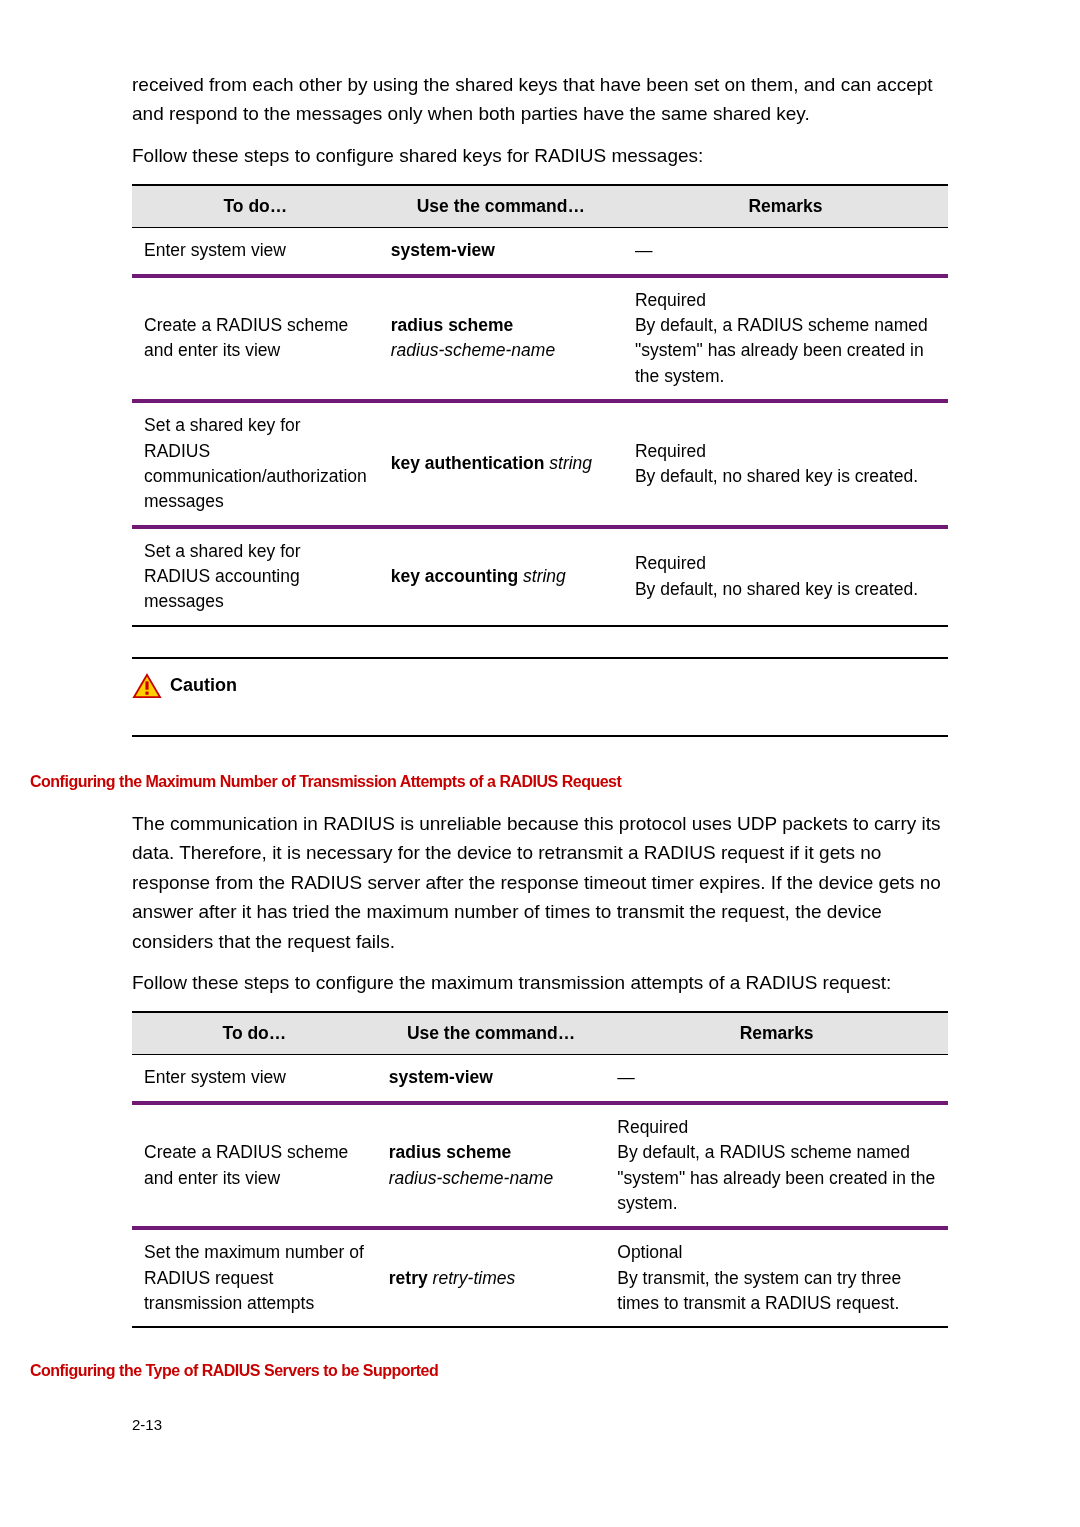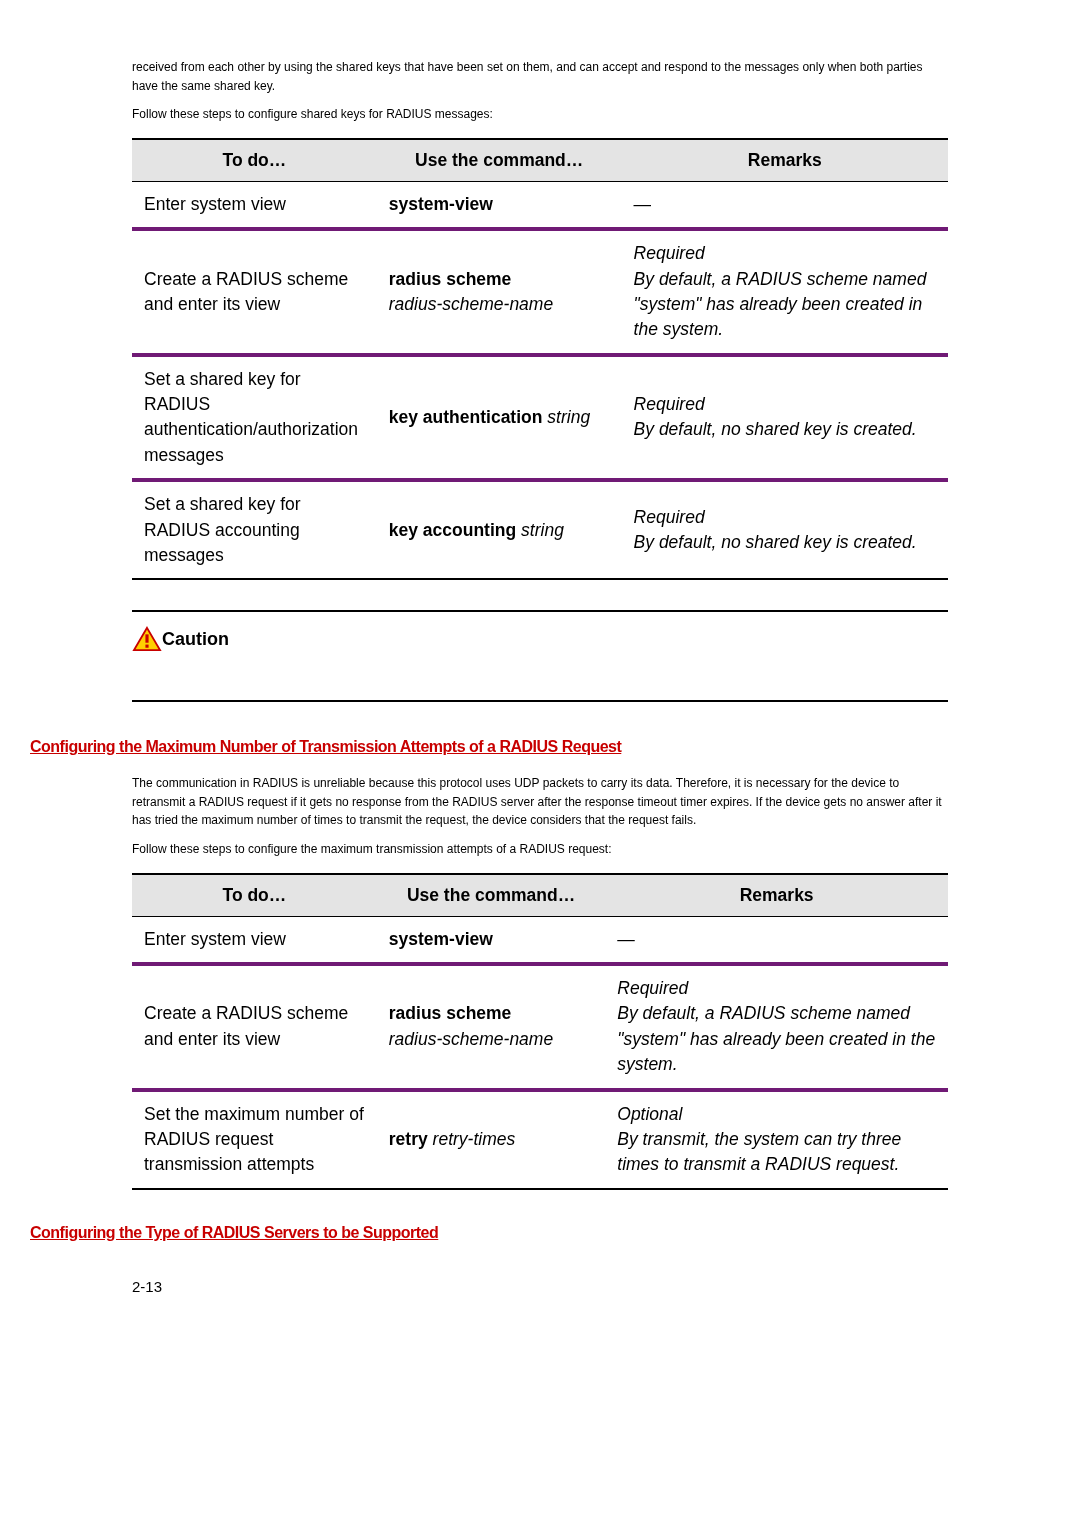--- a/index.html
+++ b/index.html
@@ -8,24 +8,25 @@
     background: #fff;
     width: 1080px;
     margin: 0 auto;
     padding: 58px 0 40px 0;
     color: #000;
   }
   .content {
     padding: 0 132px;
   }
   p.body-text {
-    font-size: 12px;
+    font-size: 19px;
     line-height: 1.55;
     margin-bottom: 10px;
     text-align: left;
+    margin-top: 12px;
   }
   p.intro {
     margin-bottom: 14px;
   }
   table {
     width: 100%;
     border-collapse: collapse;
     margin-top: 4px;
     margin-bottom: 24px;
     font-size: 17.5px;
@@ -41,54 +42,53 @@
   td {
     padding: 10px 12px;
     border-bottom: 4px solid #701a75;
     vertical-align: middle;
     line-height: 1.45;
   }
   tr.last td { border-bottom: 2.2px solid #000; }
   .cmd-col {
     font-family: Arial, Helvetica, sans-serif;
   }
-  .remark-block { line-height: 1.45; font-style: italic; }
+  .remark-block { line-height: 1.45; }
   .caution-box {
     border-top: 2.2px solid #000;
     border-bottom: 2.2px solid #000;
     margin: 30px 0 36px 0;
     padding: 14px 0 18px 0;
   }
   .caution-heading {
     display: flex;
     align-items: center;
-    gap: 0;
+    gap: 8px;
     font-size: 18px;
     font-weight: bold;
-    margin-bottom: 30px;
+    margin-bottom: 18px;
   }
   .caution-icon {
     width: 30px;
     height: 26px;
   }
   .caution-text {
     font-size: 17.5px;
     line-height: 1.55;
     text-align: justify;
   }
   .section-heading {
     font-size: 16px;
     font-weight: bold;
     color: #c80000;
     margin: 18px 0 18px -32px;
     letter-spacing: -0.5px;
   }
   .section-heading.left {
     margin-left: -102px;
-    text-decoration: underline;
   }
   .page-num {
     text-align: left;
     font-size: 15px;
     margin-top: 36px;
   }
   .justify { text-align: justify; }
 </style>
 </head>
 <body>
@@ -114,21 +114,21 @@
     <td>Enter system view</td>
     <td class="cmd-col"><b>system-view</b></td>
     <td>—</td>
   </tr>
   <tr>
     <td>Create a RADIUS scheme and enter its view</td>
     <td class="cmd-col"><b>radius scheme</b><br><i>radius-scheme-name</i></td>
     <td class="remark-block"><span>Required</span><br><span>By default, a RADIUS scheme named "system" has already been created in the system.</span></td>
   </tr>
   <tr>
-    <td>Set a shared key for RADIUS authentication/authorization messages</td>
+    <td>Set a shared key for RADIUS communication/authorization messages</td>
     <td class="cmd-col"><b>key authentication</b> <i>string</i></td>
     <td class="remark-block"><span>Required</span><br><span>By default, no shared key is created.</span></td>
   </tr>
   <tr class="last">
     <td>Set a shared key for RADIUS accounting messages</td>
     <td class="cmd-col"><b>key accounting</b> <i>string</i></td>
     <td class="remark-block"><span>Required</span><br><span>By default, no shared key is created.</span></td>
   </tr>
 </tbody>
     </table>

